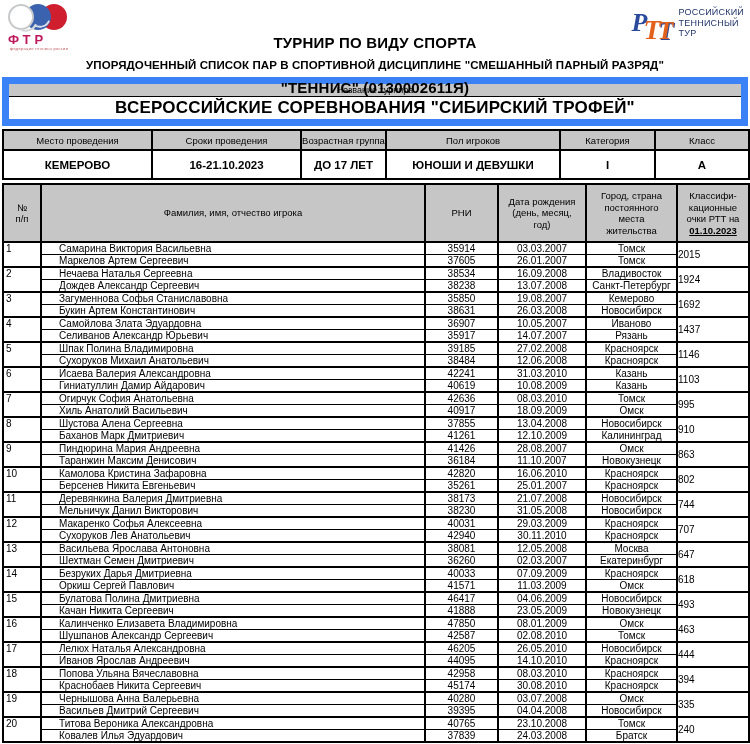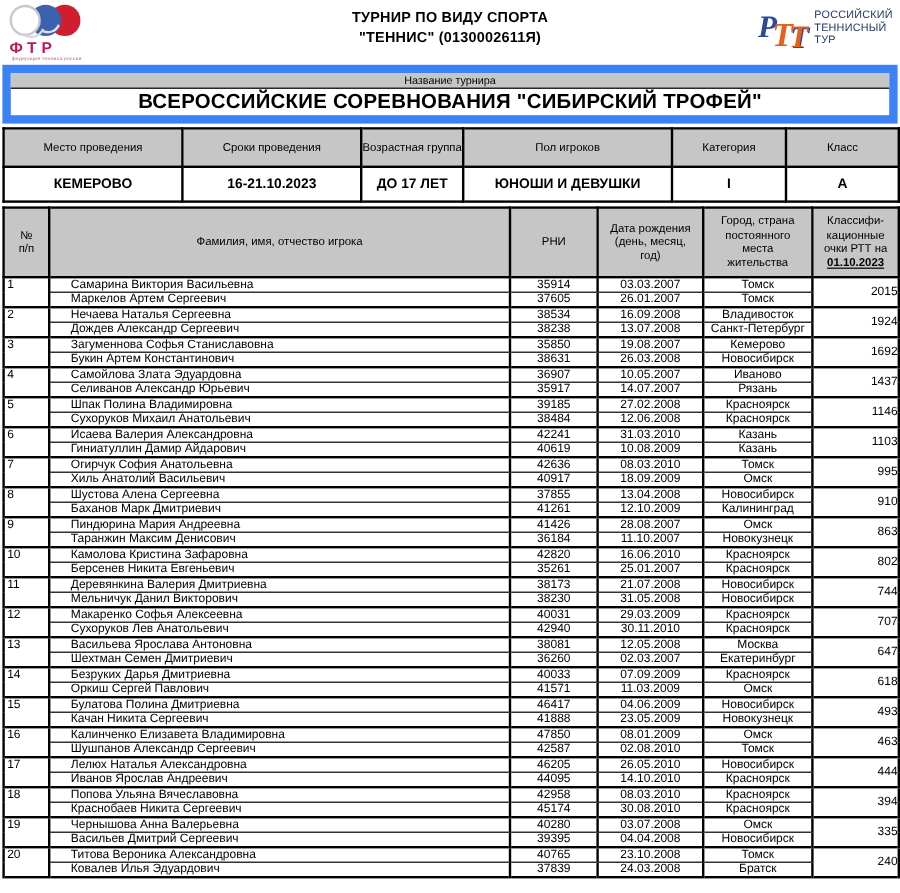--- a/index.html
+++ b/index.html
@@ -10,21 +10,21 @@
     color: #000;
     overflow: hidden;
     position: relative;
   }
   .page { width: 750px; height: 744px; padding: 2px 2px 0 2px; }
 
   
   .top-header { position: relative; height: 52px; }
   .doc-title { text-align: center; padding-top: 4px; }
   .doc-title .l1, .doc-title .l2 {
-    font-size: 12px; font-weight: bold; line-height: 17px; letter-spacing: .2px;
+    font-size: 15px; font-weight: bold; line-height: 17px; letter-spacing: .2px; margin-top: 28px;
   }
 
   
   .ftr-logo { position: absolute; left: 6px; top: 2px; width: 62px; }
   .balls { position: relative; height: 28px; width: 58px; }
   .ball { position: absolute; width: 26px; height: 26px; border-radius: 50%; top: 0; }
   .ball.white { left: 0; background: #fff; border: 2px solid #c7c9cb; z-index: 3; }
   .ball.white::before {
     content: ""; position: absolute; left: 2px; top: -4px; width: 22px; height: 26px;
     border-radius: 50%; border: 2px solid #d7d9da; border-color: transparent transparent #d7d9da transparent;
@@ -70,21 +70,21 @@
     letter-spacing: .2px;
   }
 
   
   table.info {
     width: 746px; border-collapse: collapse; table-layout: fixed;
     margin-top: 3px; border: 2px solid #000;
   }
   table.info th, table.info td { border: 2px solid #000; text-align: center; overflow: hidden; }
   table.info th {
-    background: #c6c6c6; font-weight: normal; font-size: 9.5px; height: 32px;
+    background: #c6c6c6; font-weight: normal; font-size: 9.5px; height: 20px;
   }
   table.info td { font-size: 11.5px; font-weight: bold; height: 29px; }
 
   
   table.main {
     width: 746px; border-collapse: collapse; table-layout: fixed;
     margin-top: 3px; border: 2px solid #000;
   }
   table.main thead th {
     background: #c6c6c6; border: 2px solid #000; font-weight: normal;
@@ -94,21 +94,21 @@
   table.main td {
     border-left: 2px solid #000; border-right: 2px solid #000;
     border-top: 1px solid #000; border-bottom: 1px solid #000;
     font-size: 10px; height: 11px; line-height: 11px;
     overflow: hidden; white-space: nowrap;
   }
   tbody.pair { border-top: 2px solid #000; border-bottom: 2px solid #000; }
   td.c-num { text-align: left; vertical-align: top; padding-left: 2px; font-size: 11px; }
   td.c-name { text-align: left; padding-left: 17px; }
   td.c-rni, td.c-dob, td.c-city { text-align: center; }
-  td.c-pts { text-align: right; vertical-align: middle; font-size: 10.5px; }
+  td.c-pts { text-align: left; vertical-align: middle; font-size: 10.5px; }
   .pts-date { font-weight: bold; text-decoration: underline; }
 </style>
 </head>
 <body>
 
 <div class="page">
 
   <div class="top-header">
     <div class="ftr-logo">
       <div class="balls">
@@ -132,20 +132,21 @@
         <span class="rtt-letter t2">Т</span>
       </div>
       <div class="rtt-text">
         <div>РОССИЙСКИЙ</div>
         <div>ТЕННИСНЫЙ</div>
         <div>ТУР</div>
       </div>
     </div>
   </div>
 
+  <div class="subtitle">УПОРЯДОЧЕННЫЙ СПИСОК ПАР В СПОРТИВНОЙ ДИСЦИПЛИНЕ "СМЕШАННЫЙ ПАРНЫЙ РАЗРЯД"</div>
 
   <div class="tournament-box">
     <div class="label-row">Название турнира</div>
     <div class="name-row">ВСЕРОССИЙСКИЕ СОРЕВНОВАНИЯ "СИБИРСКИЙ ТРОФЕЙ"</div>
   </div>
 
   <table class="info">
     <colgroup>
       <col style="width:149px">
         <col style="width:149px">

